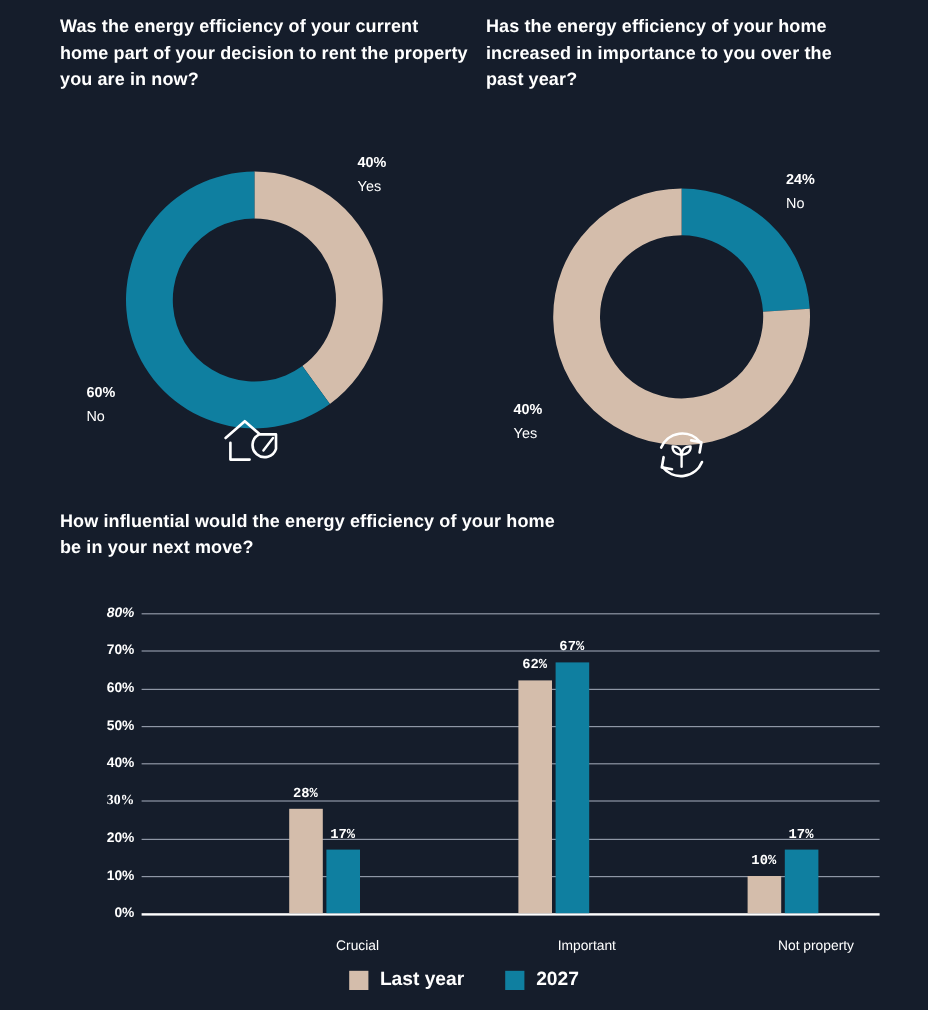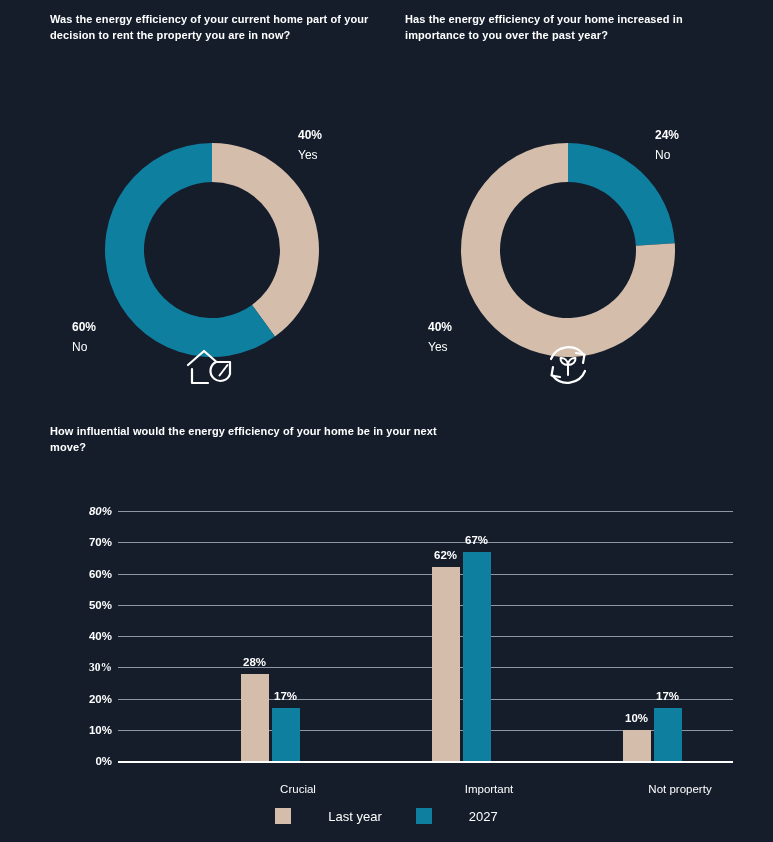--- a/index.html
+++ b/index.html
@@ -19,34 +19,34 @@
 
   .page {
     position: relative;
     width: 773px;
     height: 842px;
   }
 
   
   .q-title {
     position: absolute;
-    font-size: 11px;
+    font-size: 15px;
     font-weight: bold;
     line-height: 1.45;
     color: #ffffff;
     letter-spacing: 0.1px;
   }
   #title-q1 { left: 50px;  top: 12px;  width: 340px; }
   #title-q2 { left: 405px; top: 12px;  width: 310px; }
   #title-q3 { left: 50px;  top: 424px; width: 420px; }
 
   
   .donut-block { position: absolute; }
   #donut-block-1 { left: 60px;  top: 115px; width: 330px; height: 260px; }
-  #donut-block-2 { left: 420px; top: 115px; width: 330px; height: 260px; }
+  #donut-block-2 { left: 420px; top: 129px; width: 330px; height: 260px; }
 
   .donut-svg { position: absolute; left: 0; top: 0; }
 
   .donut-center-icon {
     position: absolute;
     width: 60px;
     height: 60px;
     pointer-events: none;
   }
 
@@ -127,20 +127,21 @@
   .bar.last { background: #d4bdab; }
   .bar.cur  { background: #0f7fa0; }
 
   .bar-value {
     position: absolute;
     font-size: 11.5px;
     font-weight: bold;
     color: #ffffff;
     white-space: nowrap;
     transform: translate(-50%, -100%);
+    font-family: Liberation Mono, monospace;
   }
 
   .cat-label {
     position: absolute;
     top: 272px;
     font-size: 11.5px;
     color: #ffffff;
     white-space: nowrap;
     transform: translateX(-50%);
     margin-left: 28px;
@@ -161,24 +162,23 @@
     display: flex;
     align-items: center;
     gap: 10px;
   }
   .legend-swatch {
     width: 16px;
     height: 16px;
     display: block;
   }
   .legend-label {
-    font-size: 13px;
-    font-weight: normal;
-    color: #ffffff;
-    margin-left: 27px;
+    font-size: 16px;
+    font-weight: bold;
+    color: #ffffff;
   }
 </style>
 </head>
 <body>
 
 <div class="page">
 
   <div class="q-title" id="title-q1">Was the energy efficiency of your current home part of your decision to rent the property you are in now?</div>
 
   <div class="q-title" id="title-q2">Has the energy efficiency of your home increased in importance to you over the past year?</div>

